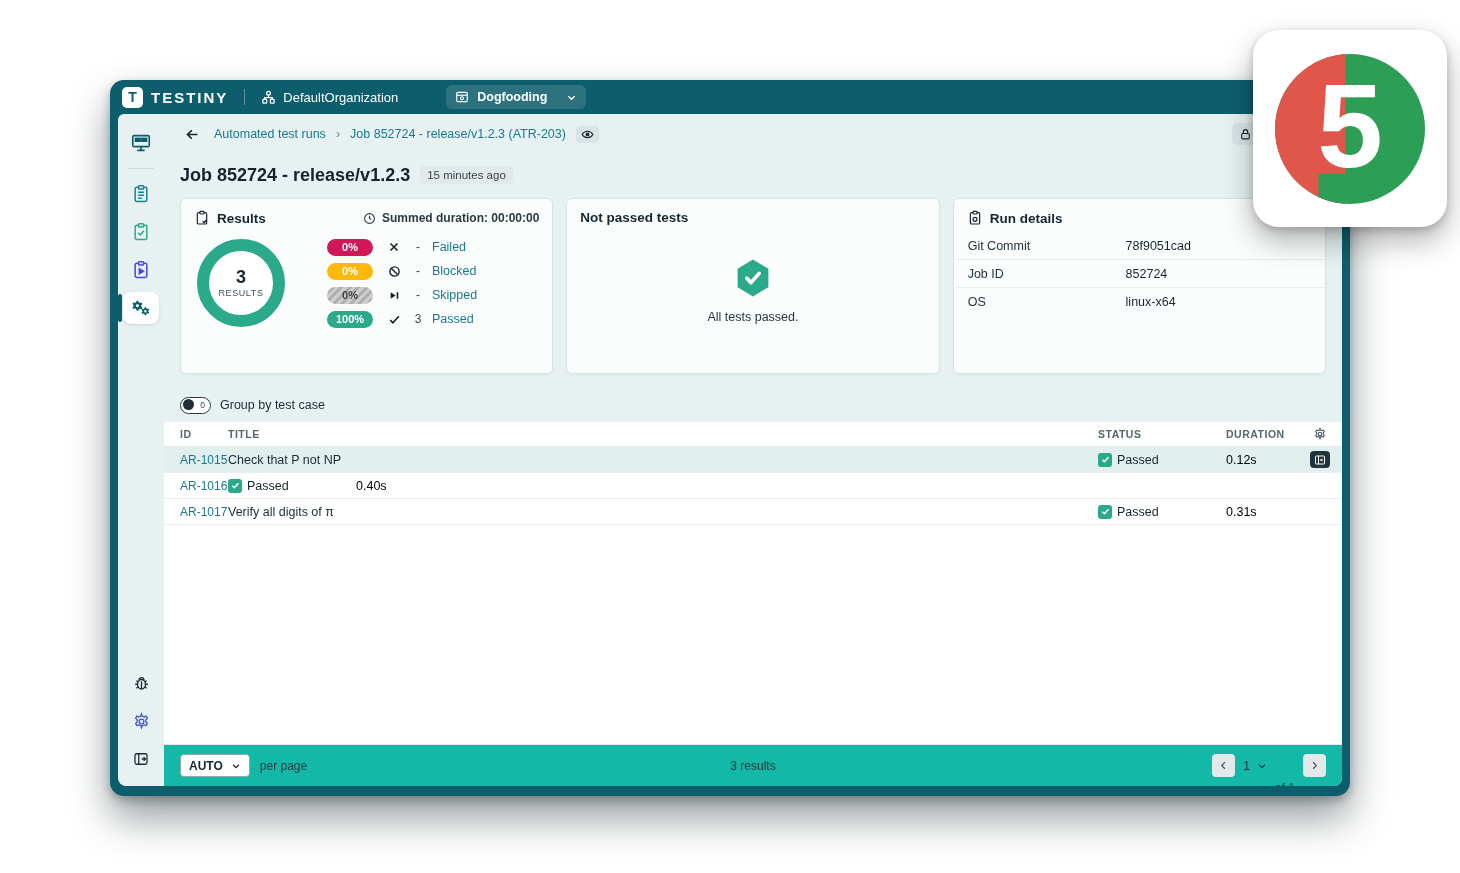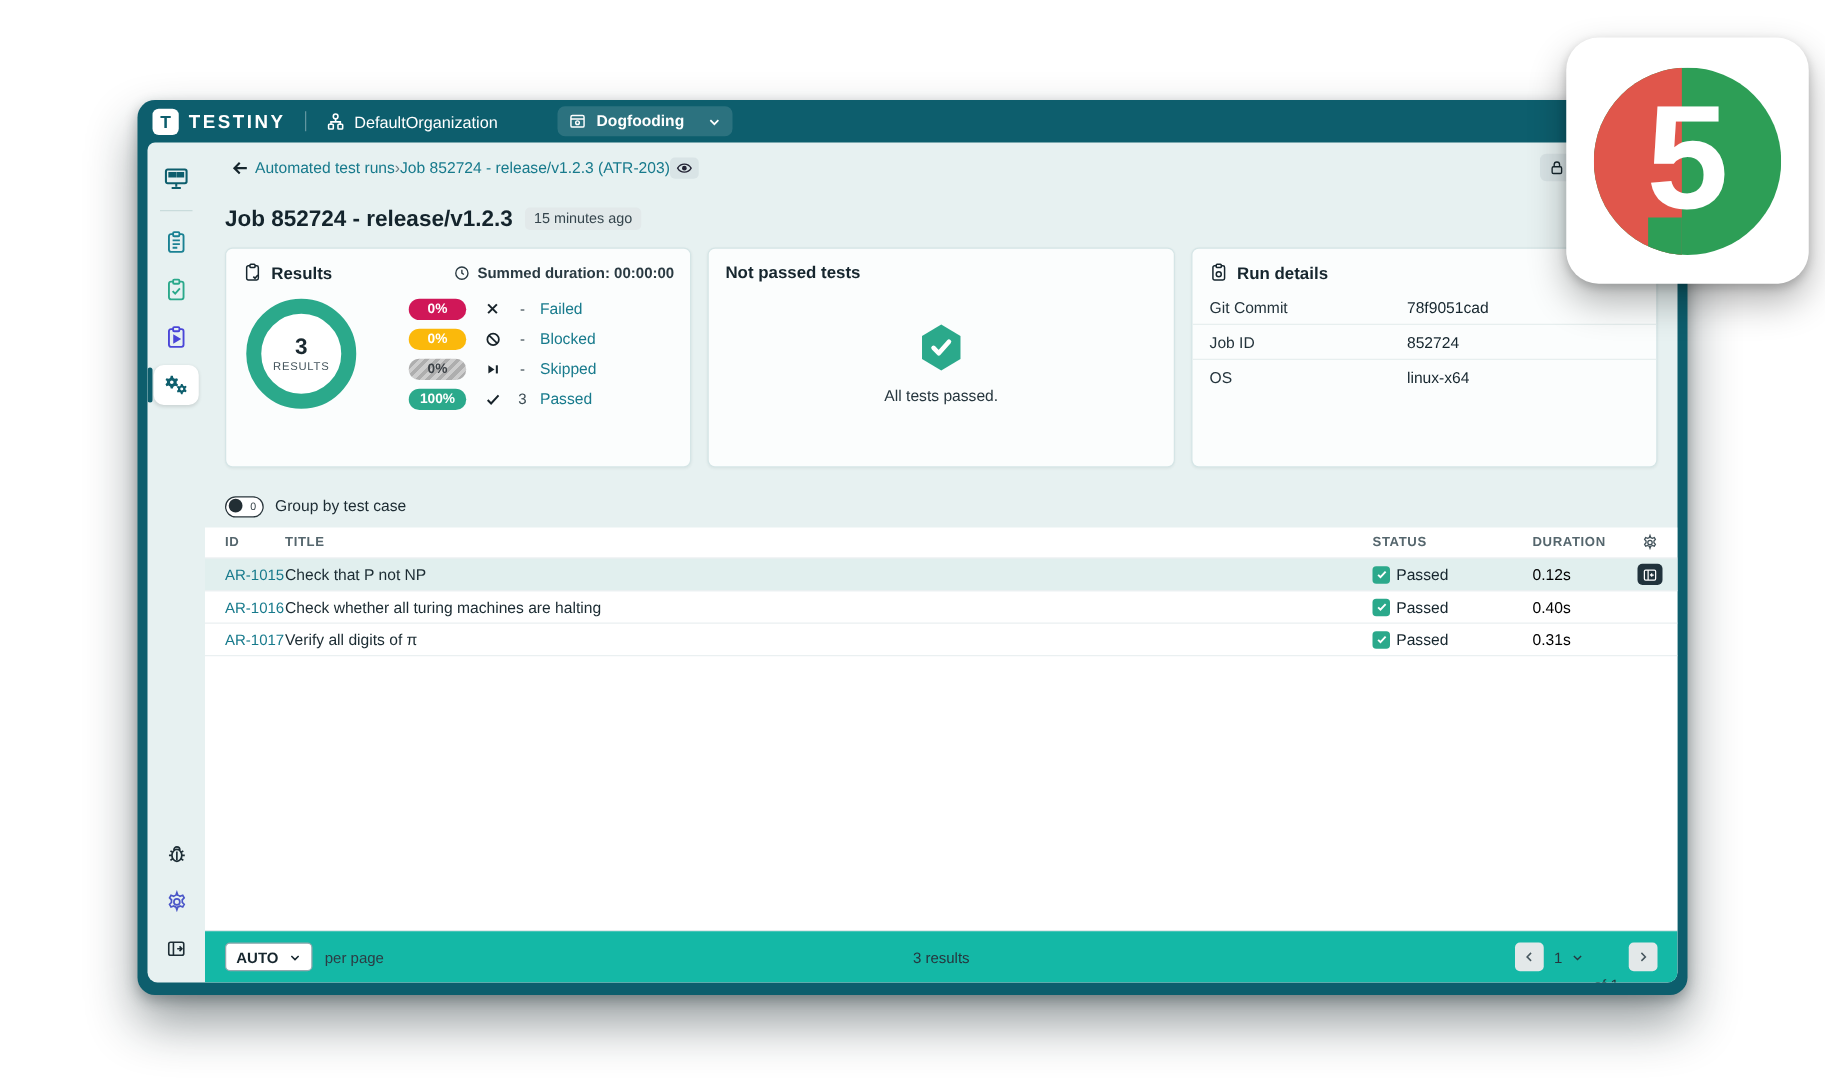--- a/index.html
+++ b/index.html
@@ -31,21 +31,21 @@
   .sidebar { width:46px; display:flex; flex-direction:column; align-items:center; padding:10px 0 8px; }
   .side-item { width:36px; height:32px; display:flex; align-items:center; justify-content:center; margin:3px 0; cursor:pointer; position:relative; }
   .side-divider { width:26px; height:1px; background:#c9dcdc; margin:6px 0; }
   .side-item.active { background:#fff; border-radius:8px; box-shadow:0 1px 3px rgba(0,0,0,.12); }
   .side-item.active::before { content:""; position:absolute; left:-5px; top:2px; bottom:2px; width:4px; background:var(--topbar); border-radius:2px; }
   .side-spacer { flex:1; }
 
   
   .main { flex:1; display:flex; flex-direction:column; min-width:0; }
 
-  .breadcrumb-row { height:40px; display:flex; align-items:center; padding:0 16px; }
+  .breadcrumb-row { height:40px; display:flex; align-items:center; padding:0 16px; gap:10px; }
   .back-btn { width:24px; height:24px; display:flex; align-items:center; justify-content:center; cursor:pointer; color:#16262d; }
   .crumb { color:var(--link); font-size:12.5px; cursor:pointer; }
   .crumb-sep { color:#6c7d84; font-size:12.5px; }
   .eye-chip { background:#d9e4e6; border-radius:4px; padding:2px 5px; display:flex; align-items:center; cursor:pointer; }
   .bc-right { margin-left:auto; display:flex; gap:8px; }
   .sq-btn { width:26px; height:22px; background:#d9e4e6; border-radius:5px; display:flex; align-items:center; justify-content:center; cursor:pointer; color:#223; }
 
   .title-row { height:42px; display:flex; align-items:center; padding:0 16px; }
   .page-title { font-size:18px; font-weight:bold; color:#14242c; }
   .time-badge { margin-left:10px; background:#e2e9ea; color:#35454d; font-size:11.5px; padding:3px 7px; border-radius:4px; }
@@ -462,21 +462,20 @@
                   <rect x="3" y="4" width="18" height="16" rx="2"></rect>
                   <path d="M9 4v16"></path>
                   <path d="M13 12h5M15.5 9.5L13 12l2.5 2.5"></path>
                 </svg>
             </span>
           </span>
         </div>
 
         <div class="trow">
           <span class="col-id"><span class="id-link">AR-1016</span></span>
-          <span class="col-title row-title">Check whether all turing machines are halting</span>
           <span class="col-status">
             <span class="status-check">
               <svg width="9" height="9" viewBox="0 0 24 24" fill="none" stroke="#fff" stroke-width="4">
                   <path d="M4 13l5 5L20 6"></path>
                 </svg>
             </span>
             <span class="status-text">Passed</span>
           </span>
           <span class="col-duration">0.40s</span>
           <span class="col-actions"></span>

